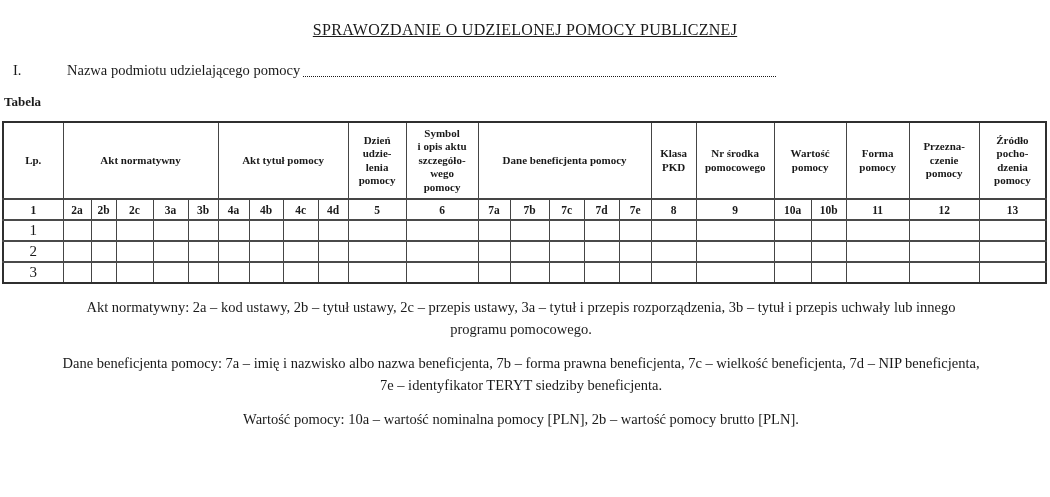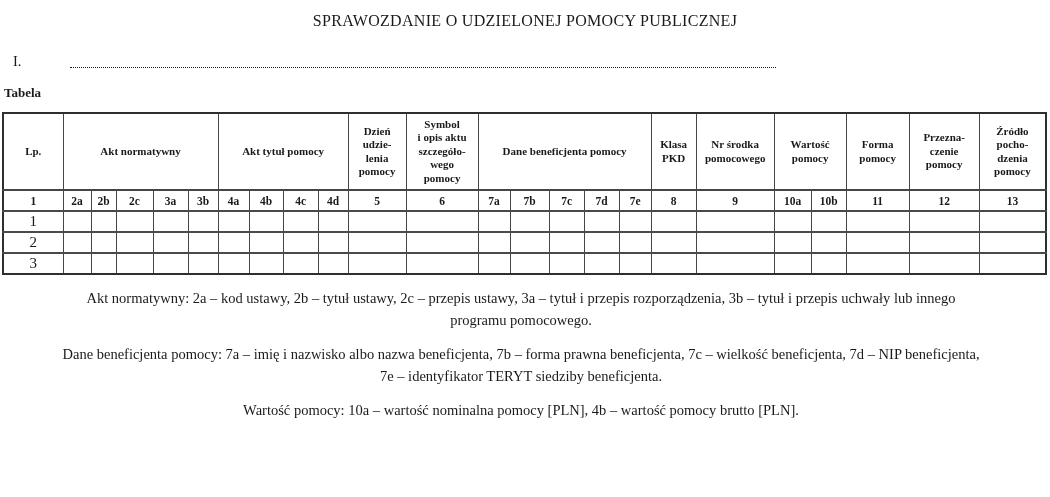--- a/index.html
+++ b/index.html
@@ -10,21 +10,22 @@
     font-family: "Liberation Serif", serif;
     color: #1a1a1a;
   }
   .page { width: 1050px; height: 497px; }
 
   .title {
     text-align: center;
     font-size: 16px;
     font-weight: normal;
     letter-spacing: 0.3px;
-    padding-top: 12px;
+    padding-top: 21px;
+    text-decoration: underline;
   }
 
   .intro { margin: 20px 0 0 13px; width: 763px; }
   .intro-row {
     display: flex;
     align-items: baseline;
     font-size: 14.5px;
     line-height: 22px;
     white-space: nowrap;
   }
@@ -88,20 +89,21 @@
 </head>
 <body>
 
 <div class="page">
 
   <h1 class="title">SPRAWOZDANIE O UDZIELONEJ POMOCY PUBLICZNEJ</h1>
 
   <div class="intro">
     <div class="intro-row">
       <span class="intro-numeral">I.</span>
+      <span class="intro-label">Nazwa podmiotu udzielającego pomocy</span>
       <span class="intro-leader"></span>
     </div>
   </div>
 
   <div class="table-label">Tabela</div>
 
   <table class="report">
     <colgroup>
       <col style="width:60px">
         <col style="width:28px">
@@ -264,16 +266,16 @@
           <td></td>
     </tr>
   </tbody>
     </table>
 
   <div class="footnotes">
     <p class="footnote">Akt normatywny: 2a – kod ustawy, 2b – tytuł ustawy, 2c – przepis ustawy, 3a – tytuł i przepis rozporządzenia, 3b – tytuł i przepis uchwały lub innego
 programu pomocowego.</p>
     <p class="footnote">Dane beneficjenta pomocy: 7a – imię i nazwisko albo nazwa beneficjenta, 7b – forma prawna beneficjenta, 7c – wielkość beneficjenta, 7d – NIP beneficjenta,
 7e – identyfikator TERYT siedziby beneficjenta.</p>
-    <p class="footnote">Wartość pomocy: 10a – wartość nominalna pomocy [PLN], 4b – wartość pomocy brutto [PLN].</p>
+    <p class="footnote">Wartość pomocy: 10a – wartość nominalna pomocy [PLN], 2b – wartość pomocy brutto [PLN].</p>
   </div>
 
 </div>
 
 </body></html>

